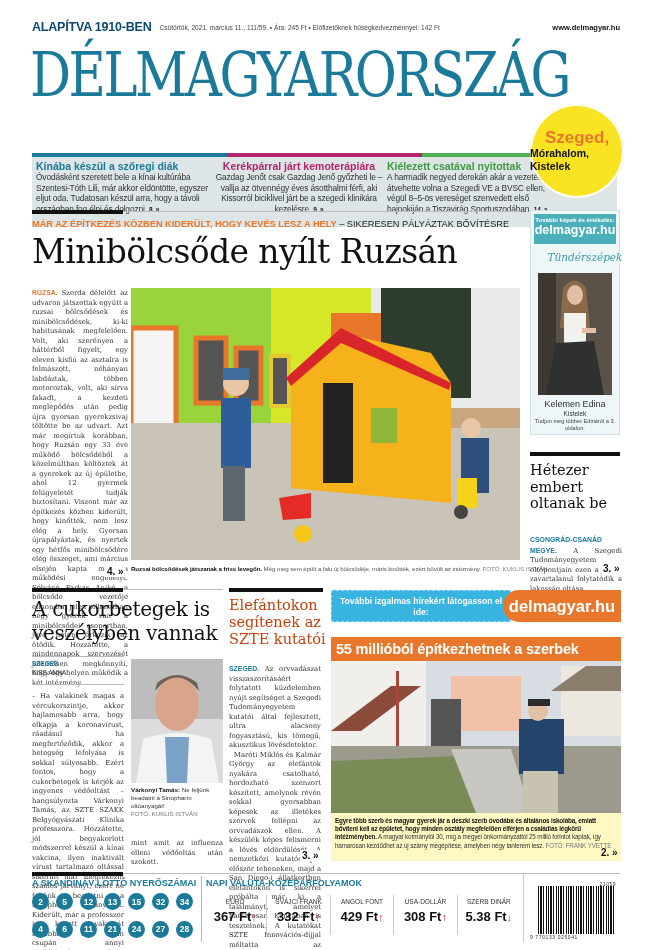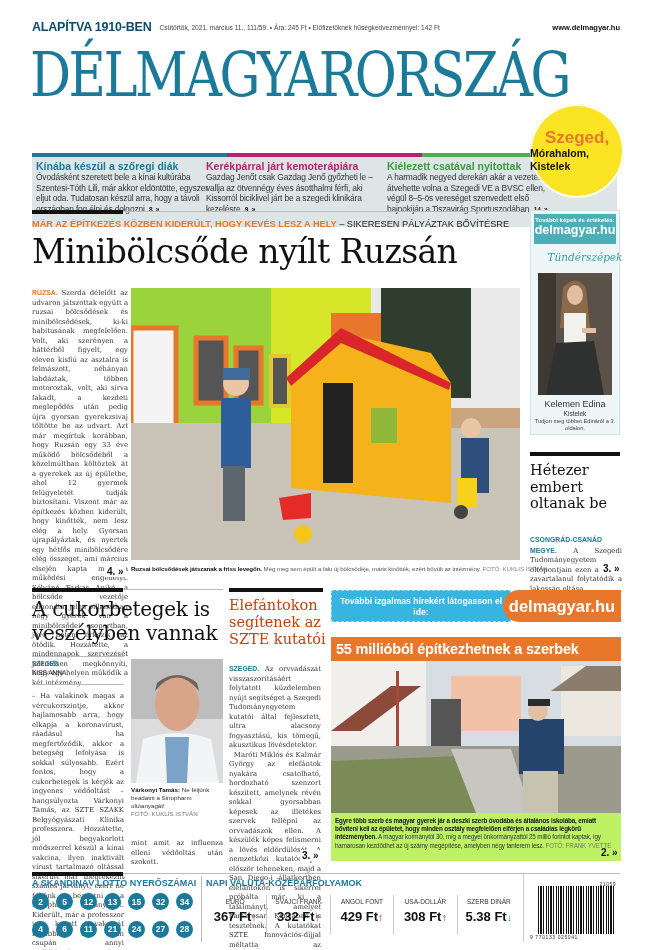--- a/index.html
+++ b/index.html
@@ -80,21 +80,21 @@
   #ele-body { left: 229px; top: 664px; width: 92px; }
 
   
   #webbanner { left: 331px; top: 590px; width: 290px; height: 32px; }
   #wb-left { position: absolute; left: 0; top: 0; width: 180px; height: 32px; background: #38b4e0; border: 1px dashed #9fdcf3;
     color: #fff; font-size: 8.6px; font-weight: bold; text-align: center; line-height: 11px; padding-top: 5px; }
   #wb-right { position: absolute; left: 172px; top: 0; width: 118px; height: 32px; background: #e8772c; border-radius: 16px 0 0 16px;
     color: #fff; font-size: 16.5px; font-weight: bold; line-height: 32px; text-align: center; }
 
   
-  #serb-box { left: 331px; top: 637px; width: 290px; height: 224px; background: #bef264; }
+  #serb-box { left: 331px; top: 637px; width: 290px; height: 224px; background: #fef9c3; }
   #serb-headline { position: absolute; left: 0; top: 0; width: 290px; height: 24px; background: #e8772c; color: #fff;
     font-size: 14.5px; font-weight: bold; line-height: 24px; padding-left: 5px; white-space: nowrap; letter-spacing: -0.2px; }
   #serb-photo { position: absolute; left: 0; top: 24px; width: 290px; height: 152px; overflow: hidden; }
   #serb-caption { position: absolute; left: 4px; top: 180px; width: 282px; font-size: 6.3px; line-height: 8.2px; color: #333; letter-spacing: -0.15px; }
   #serb-caption b { color: #111; }
   #serb-credit { color: #777; }
 
   
   #lotto-title { left: 32px; top: 878px; font-size: 9px; font-weight: bold; color: #1b7a9a; white-space: nowrap; }
   #lotto-grid { left: 32px; top: 893px; width: 168px; height: 50px; display: grid; grid-template-columns: repeat(7, 24px); grid-row-gap: 5px; }
@@ -131,21 +131,21 @@
 
 <div id="teasers" class="abs">
   <div class="tbar" style="left:0;width:195px;background:#1b7a9a;"></div>
   <div class="tbar" style="left:195px;width:195px;background:#b5246e;"></div>
   <div class="tbar" style="left:390px;width:195px;background:#4caf50;"></div>
 
   <div class="teaser" style="left:4px;width:186px;">
     <h3 style="color:#1b7a9a;">Kínába készül a szőregi diák</h3>
     <p><span>Óvodásként szeretett bele a kínai kultúrába Szentesi-Tóth Lili, már akkor eldöntötte, egyszer eljut oda. Tudatosan készül arra, hogy a távoli országban fog élni és dolgozni.</span> <span class="pageref">8. »</span></p>
   </div>
-  <div class="teaser" style="left:174px;width:186px;">
+  <div class="teaser" style="left:174px;width:186px;text-align:center;">
     <h3 style="color:#b5246e;">Kerékpárral járt kemoterápiára</h3>
     <p><span>Gazdag Jenőt csak Gazdag Jenő győzheti le – vallja az ötvennégy éves ásotthalmi férfi, aki Kissorról biciklivel járt be a szegedi klinikára kezelésre.</span> <span class="pageref">9. »</span></p>
   </div>
   <div class="teaser" style="left:355px;width:175px;">
     <h3 style="color:#3c9a3f;">Kiélezett csatával nyitottak</h3>
     <p><span>A harmadik negyed derekán akár a vezetést is átvehette volna a Szegedi VE a BVSC ellen, végül 8–5-ös vereséget szenvedett első bajnokiján a Tiszavirág Sportuszodában.</span> <span class="pageref">14. »</span></p>
   </div>
 </div>
 
 <div id="badge" class="abs">

